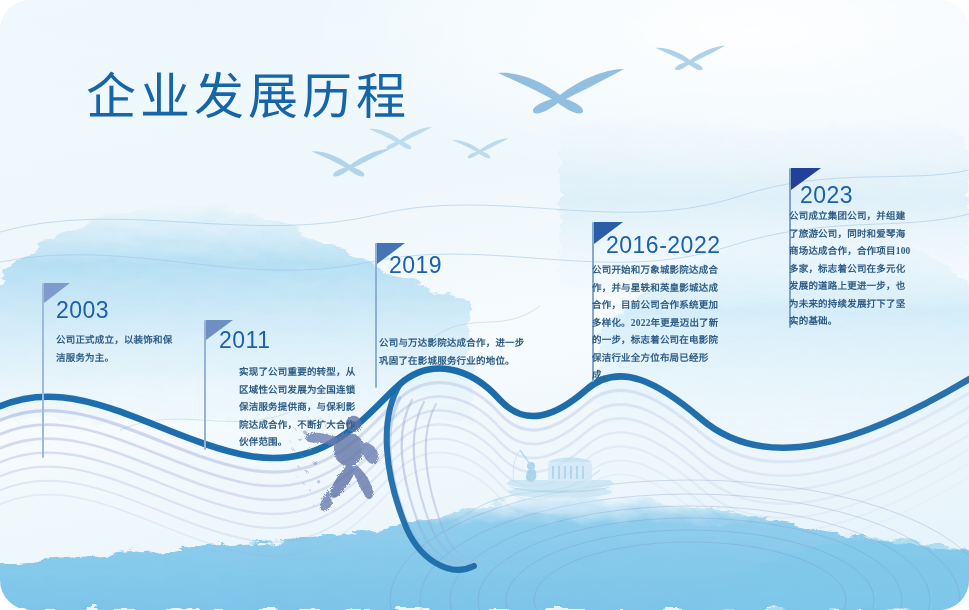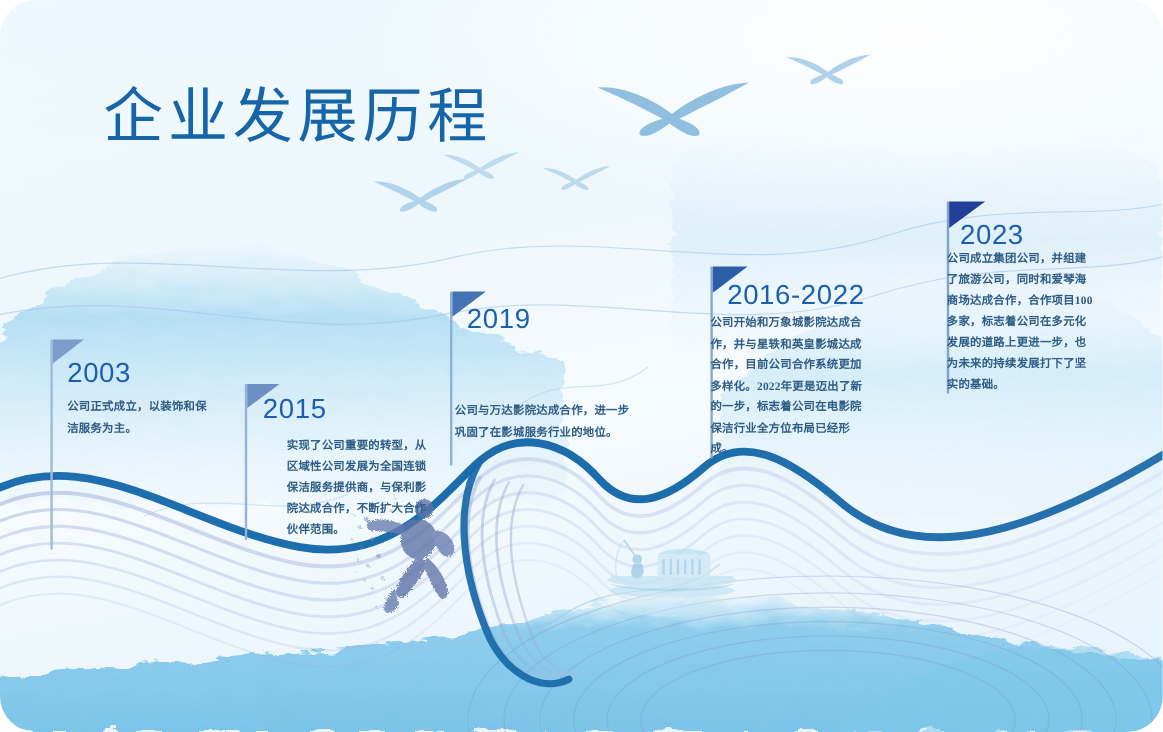--- a/index.html
+++ b/index.html
@@ -301,21 +301,21 @@
   <div id="milestones">
       <div class="milestone" style="left: 0px; top: 0px;">
         <div class="flag-pole" style="left: 42px; top: 283px; height: 175px; background: rgb(157, 186, 219);"></div>
         <div class="flag-banner" style="left: 44px; top: 283px; border-width: 20px 26px 20px 0px; border-top-style: solid; border-top-color: rgb(125, 156, 203); border-bottom-style: solid; border-bottom-color: transparent; border-right-style: solid; border-right-color: transparent; border-left-style: initial; border-left-color: initial;"></div>
         <div class="year" style="left: 56px; top: 297px; color: rgb(27, 95, 174);">2003</div>
         <div class="desc" style="left: 56px; top: 332px; width: 120px;">公司正式成立，以装饰和保洁服务为主。</div>
       </div>
       <div class="milestone" style="left: 0px; top: 0px;">
         <div class="flag-pole" style="left: 204px; top: 320px; height: 130px; background: rgb(149, 179, 215);"></div>
         <div class="flag-banner" style="left: 206px; top: 320px; border-width: 20px 27px 20px 0px; border-top-style: solid; border-top-color: rgb(108, 144, 196); border-bottom-style: solid; border-bottom-color: transparent; border-right-style: solid; border-right-color: transparent; border-left-style: initial; border-left-color: initial;"></div>
-        <div class="year" style="left: 219px; top: 327px; color: rgb(27, 95, 174);">2015</div>
+        <div class="year" style="left: 219px; top: 327px; color: rgb(27, 95, 174);">2011</div>
         <div class="desc" style="left: 219px; top: 364px; width: 125px; margin-left: 20px;">实现了公司重要的转型，从区域性公司发展为全国连锁保洁服务提供商，与保利影院达成合作，不断扩大合作伙伴范围。</div>
       </div>
       <div class="milestone" style="left: 0px; top: 0px;">
         <div class="flag-pole" style="left: 375px; top: 243px; height: 145px; background: rgb(143, 176, 214);"></div>
         <div class="flag-banner" style="left: 377px; top: 243px; border-width: 21px 28px 21px 0px; border-top-style: solid; border-top-color: rgb(68, 116, 180); border-bottom-style: solid; border-bottom-color: transparent; border-right-style: solid; border-right-color: transparent; border-left-style: initial; border-left-color: initial;"></div>
         <div class="year" style="left: 389px; top: 252px; color: rgb(27, 95, 174);">2019</div>
         <div class="desc" style="left: 379px; top: 287px; width: 152px; margin-top: 48px;">公司与万达影院达成合作，进一步巩固了在影城服务行业的地位。</div>
       </div>
       <div class="milestone" style="left: 0px; top: 0px;">
         <div class="flag-pole" style="left: 592px; top: 222px; height: 160px; background: rgb(134, 169, 209);"></div>

